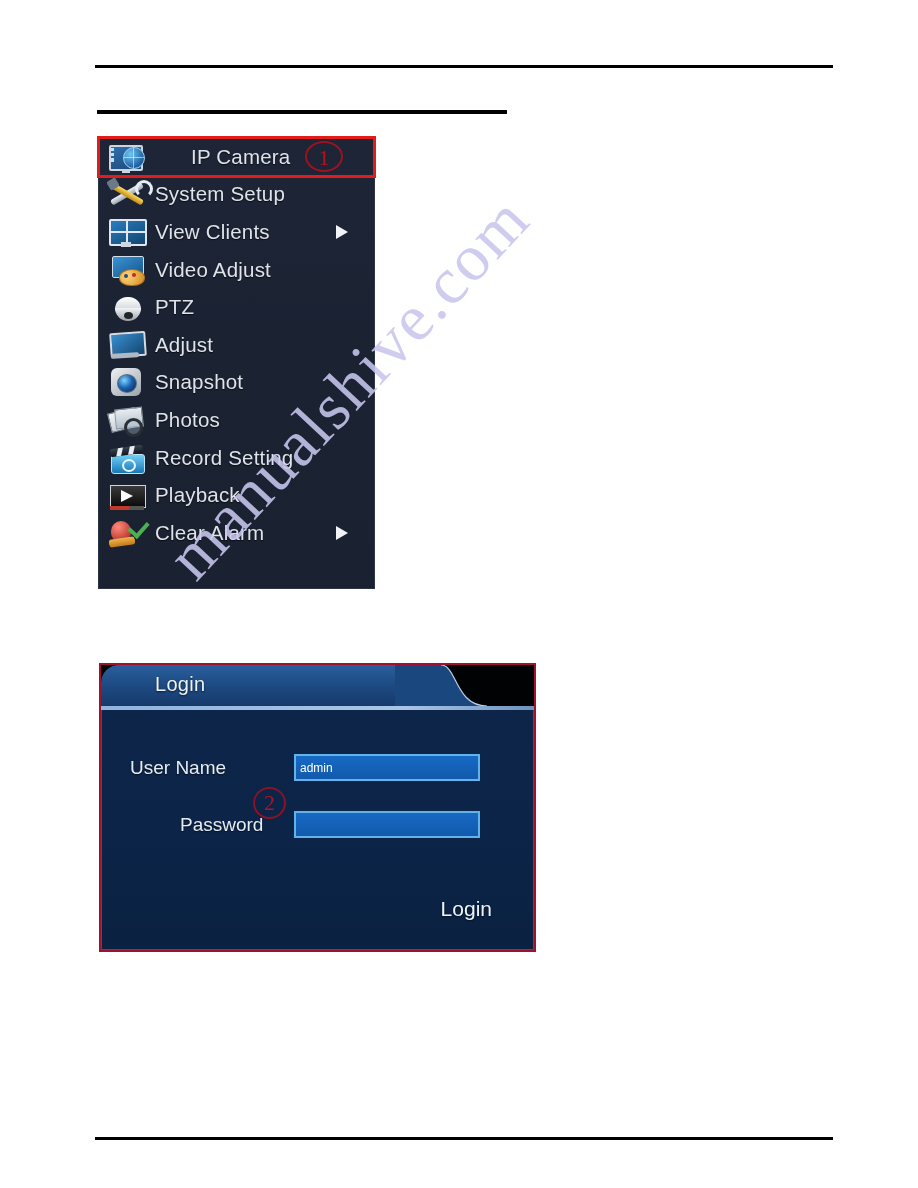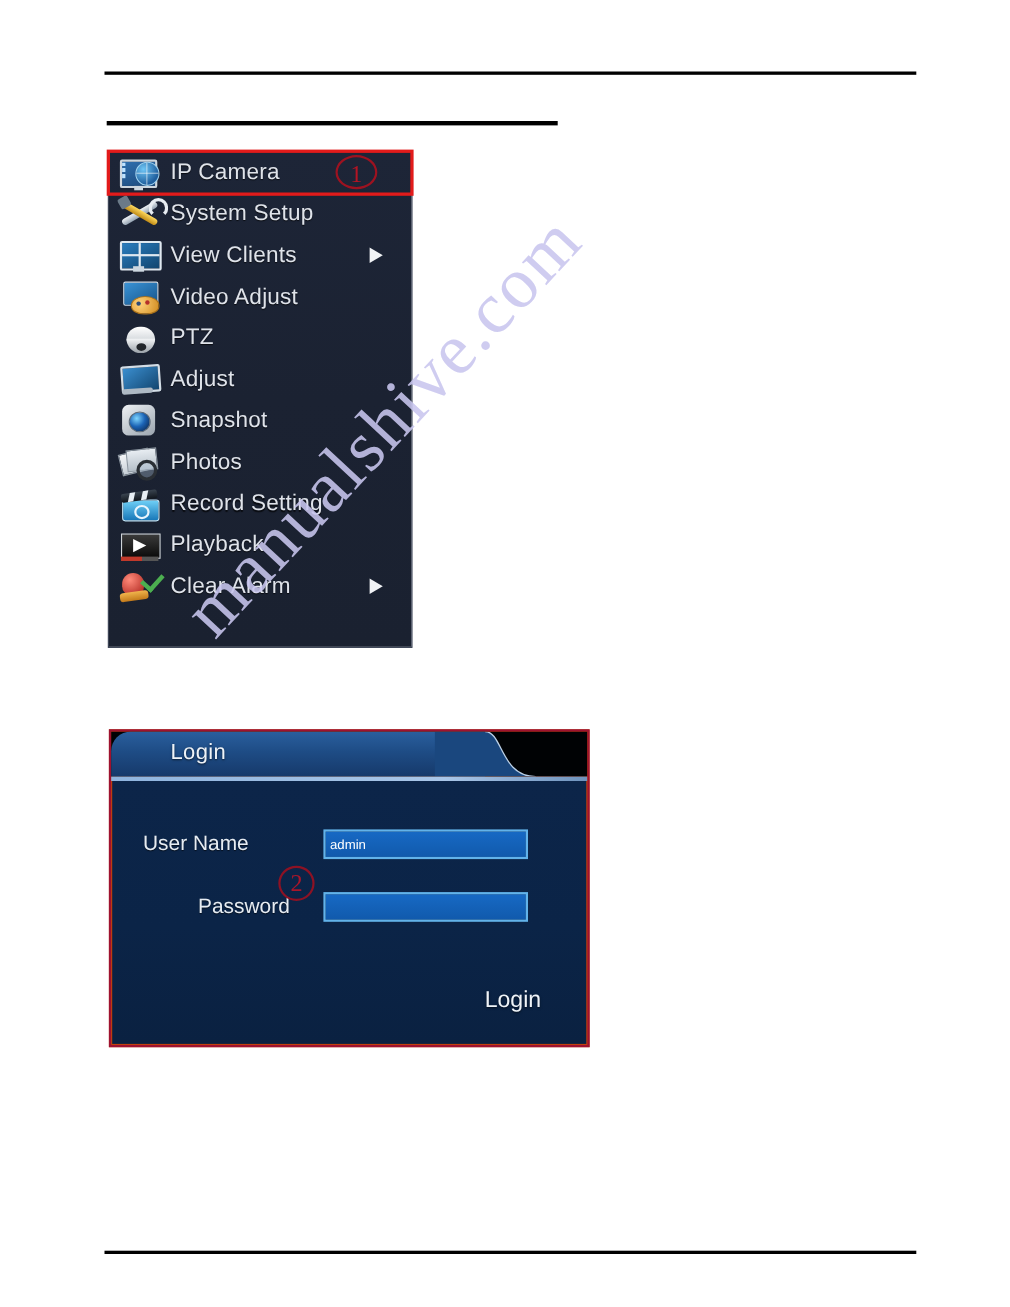--- a/index.html
+++ b/index.html
@@ -108,20 +108,21 @@
     margin-top: -7px;
     width: 0; height: 0;
     border-left: 12px solid #f1f3f6;
     border-top: 7.5px solid transparent;
     border-bottom: 7.5px solid transparent;
   }
   .menu-row.highlight {
     outline: 3px solid #e21b1b;
     outline-offset: -1px;
     z-index: 5;
+    gap: 36px;
   }
   .badge-1 {
     position: absolute;
     left: 206px;
     top: 3px;
     width: 38px;
     height: 31px;
     border: 2.5px solid #9d1220;
     border-radius: 50%;
     color: #b31424;
@@ -190,21 +191,21 @@
   .ic-cabase { left:2px; top:21px; width:26px; height:8px; background:linear-gradient(#f0b44c,#c2791a); border-radius:3px; transform:rotate(-8deg); }
   .ic-cachk { left:22px; top:4px; width:15px; height:9px; border-left:4px solid #4caf50; border-bottom:4px solid #4caf50; transform:rotate(-48deg); }
 
   
   .login {
     position: absolute;
     left: 99px;
     top: 663px;
     width: 437px;
     height: 289px;
-    background: #c2410c;
+    background: #0369a1;
     border: 2px solid #9e1230;
     box-sizing: border-box;
     z-index: 12;
     overflow: hidden;
   }
   .login-tabbar {
     position: relative;
     height: 41px;
     background: #000204;
   }

